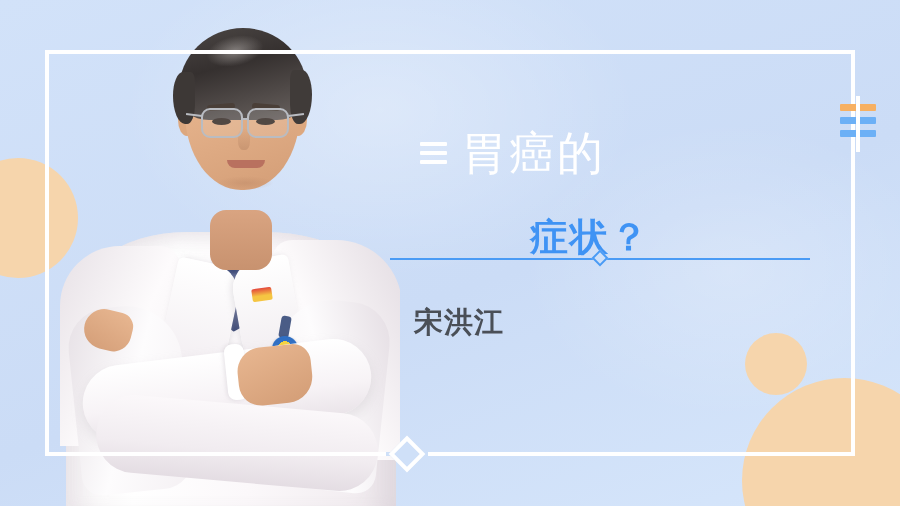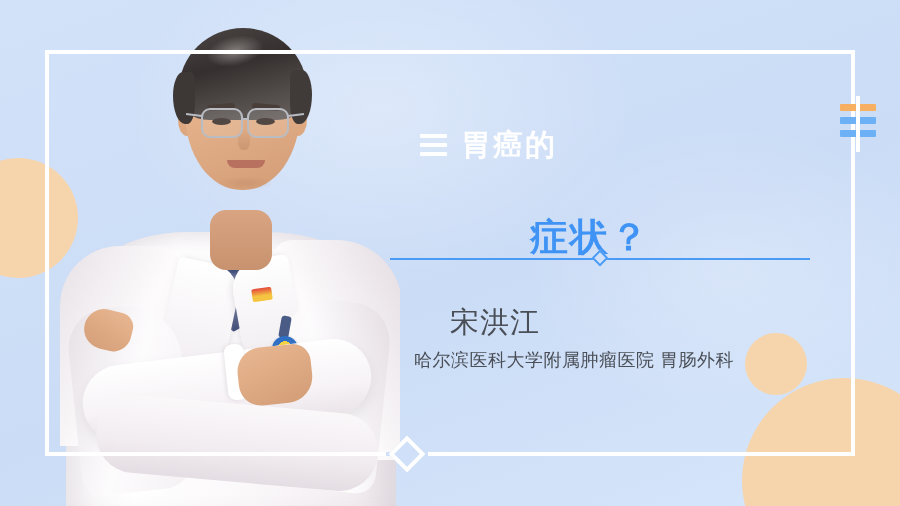--- a/index.html
+++ b/index.html
@@ -301,22 +301,22 @@
   }
   .hamburger span {
     display: block;
     height: 4px;
     background: #ffffff;
     border-radius: 1px;
     margin-bottom: 5px;
   }
   .hamburger span:last-child { margin-bottom: 0; }
   .title-main {
-    font-size: 30px;
-    font-weight: bold;
+    font-size: 46px;
+    font-weight: normal;
     color: #ffffff;
     letter-spacing: 2px;
     line-height: 1;
   }
   .title-row-2 {
     position: absolute;
     left: 150px; top: 198px;
     font-size: 38px;
     font-weight: bold;
     color: #3f93f4;
@@ -345,21 +345,21 @@
     background: #cfe0f8;
   }
   .doctor-line {
     position: absolute;
     left: 34px; top: 303px;
     display: flex;
     align-items: baseline;
     gap: 20px;
     color: #4a4f57;
   }
-  .doctor-name { font-size: 29px; font-weight: normal; letter-spacing: 1px; margin-left: 36px; }
+  .doctor-name { font-size: 29px; font-weight: bold; letter-spacing: 1px; }
   .doctor-title { font-size: 19px; font-weight: bold; }
   .hospital {
     position: absolute;
     left: 34px; top: 348px;
     font-size: 18px;
     color: #4a4f57;
     letter-spacing: 0.5px;
   }
 </style>
 </head>
@@ -442,17 +442,16 @@
 
     <div class="divider">
       <div class="line"></div>
       <div class="dia"></div>
     </div>
 
     <div class="doctor-line">
       <span class="doctor-name">宋洪江</span>
     </div>
 
-    <div class="hospital">哈尔滨医科大学附属肿瘤医院 胃肠外科</div>
 
   </div>
 
 </div>
 
 </body></html>

